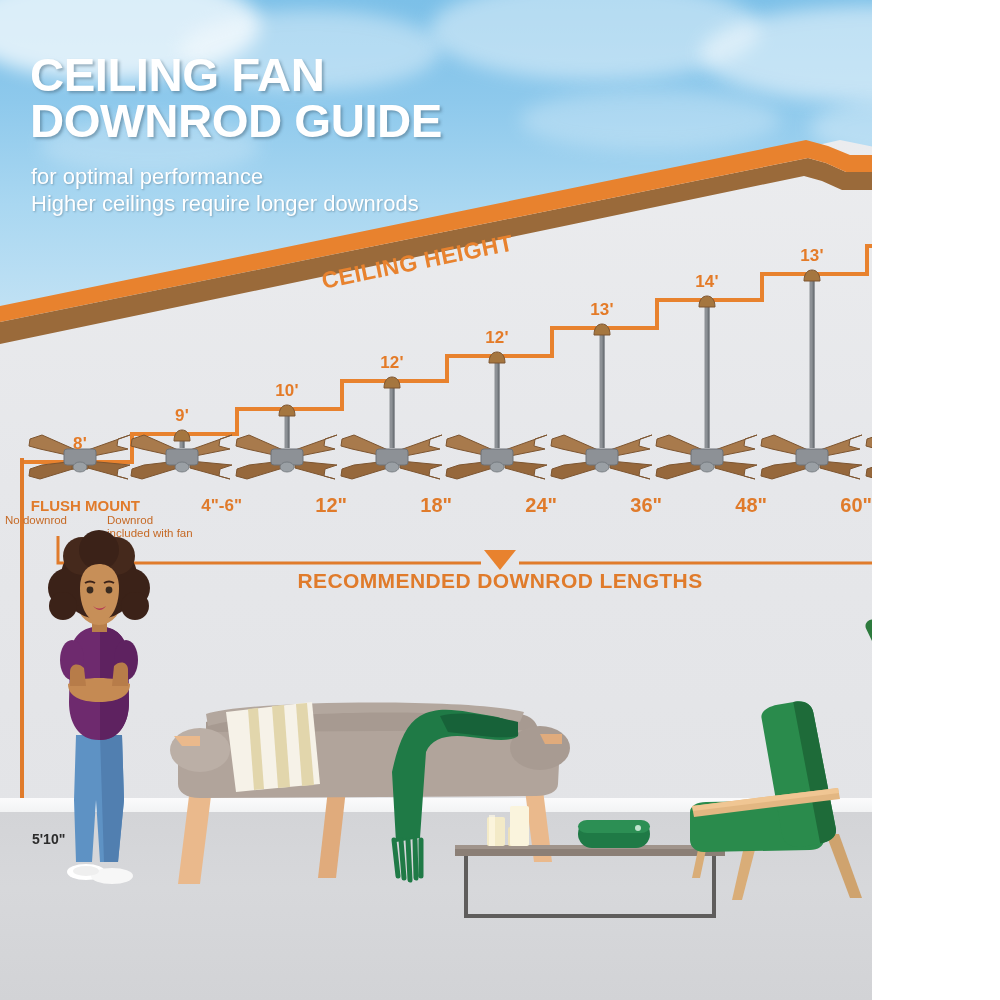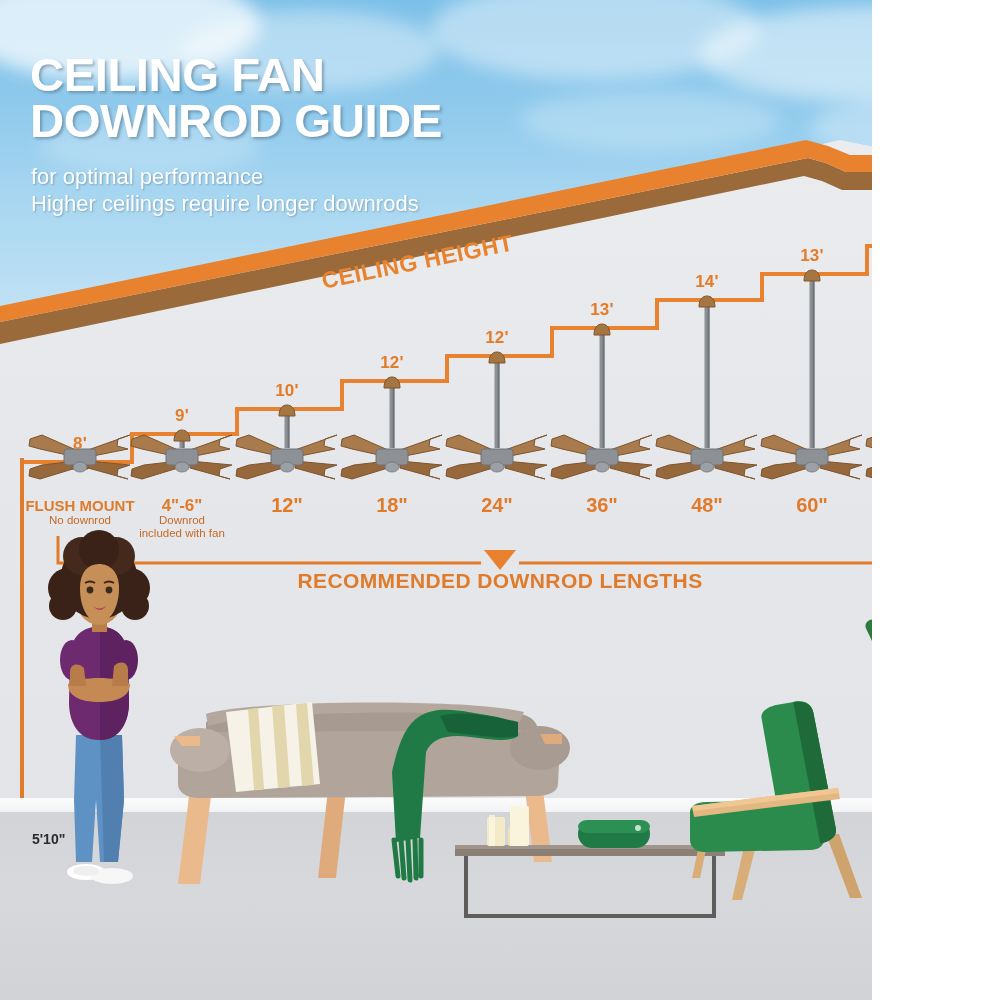--- a/index.html
+++ b/index.html
@@ -30,22 +30,22 @@
   .frame{position:absolute;border:4px solid #E07B2B;}
 
   
   #stairsvg{position:absolute;left:0;top:0;}
 
   
   .hlabel{position:absolute;color:#E47B28;font-weight:bold;font-size:17px;
           letter-spacing:.2px;text-align:center;white-space:nowrap;
           font-family:"Liberation Sans",sans-serif;}
   .dlabel{position:absolute;color:#E07B2B;font-weight:bold;font-size:20px;
-          text-align:center;white-space:nowrap;width:120px;}
-  .dsub{position:absolute;color:#C66A26;font-size:11.5px;text-align:center;
+          text-align:right;white-space:nowrap;width:120px;}
+  .dsub{position:absolute;color:#C66A26;font-size:11.5px;
         white-space:nowrap;width:150px;line-height:13px;font-weight:400;}
 
   .ceiling-height-txt{position:absolute;left:322px;top:268px;color:#E8822E;
       font-weight:bold;font-size:23px;letter-spacing:.6px;
       transform:rotate(-11.5deg);transform-origin:left center;white-space:nowrap;}
 
   .rec-txt{position:absolute;left:0;top:569px;width:1000px;text-align:center;
       color:#E07B2B;font-weight:bold;font-size:21px;letter-spacing:.4px;}
 
   .height-person-label{position:absolute;left:32px;top:831px;color:#2b2b2b;

